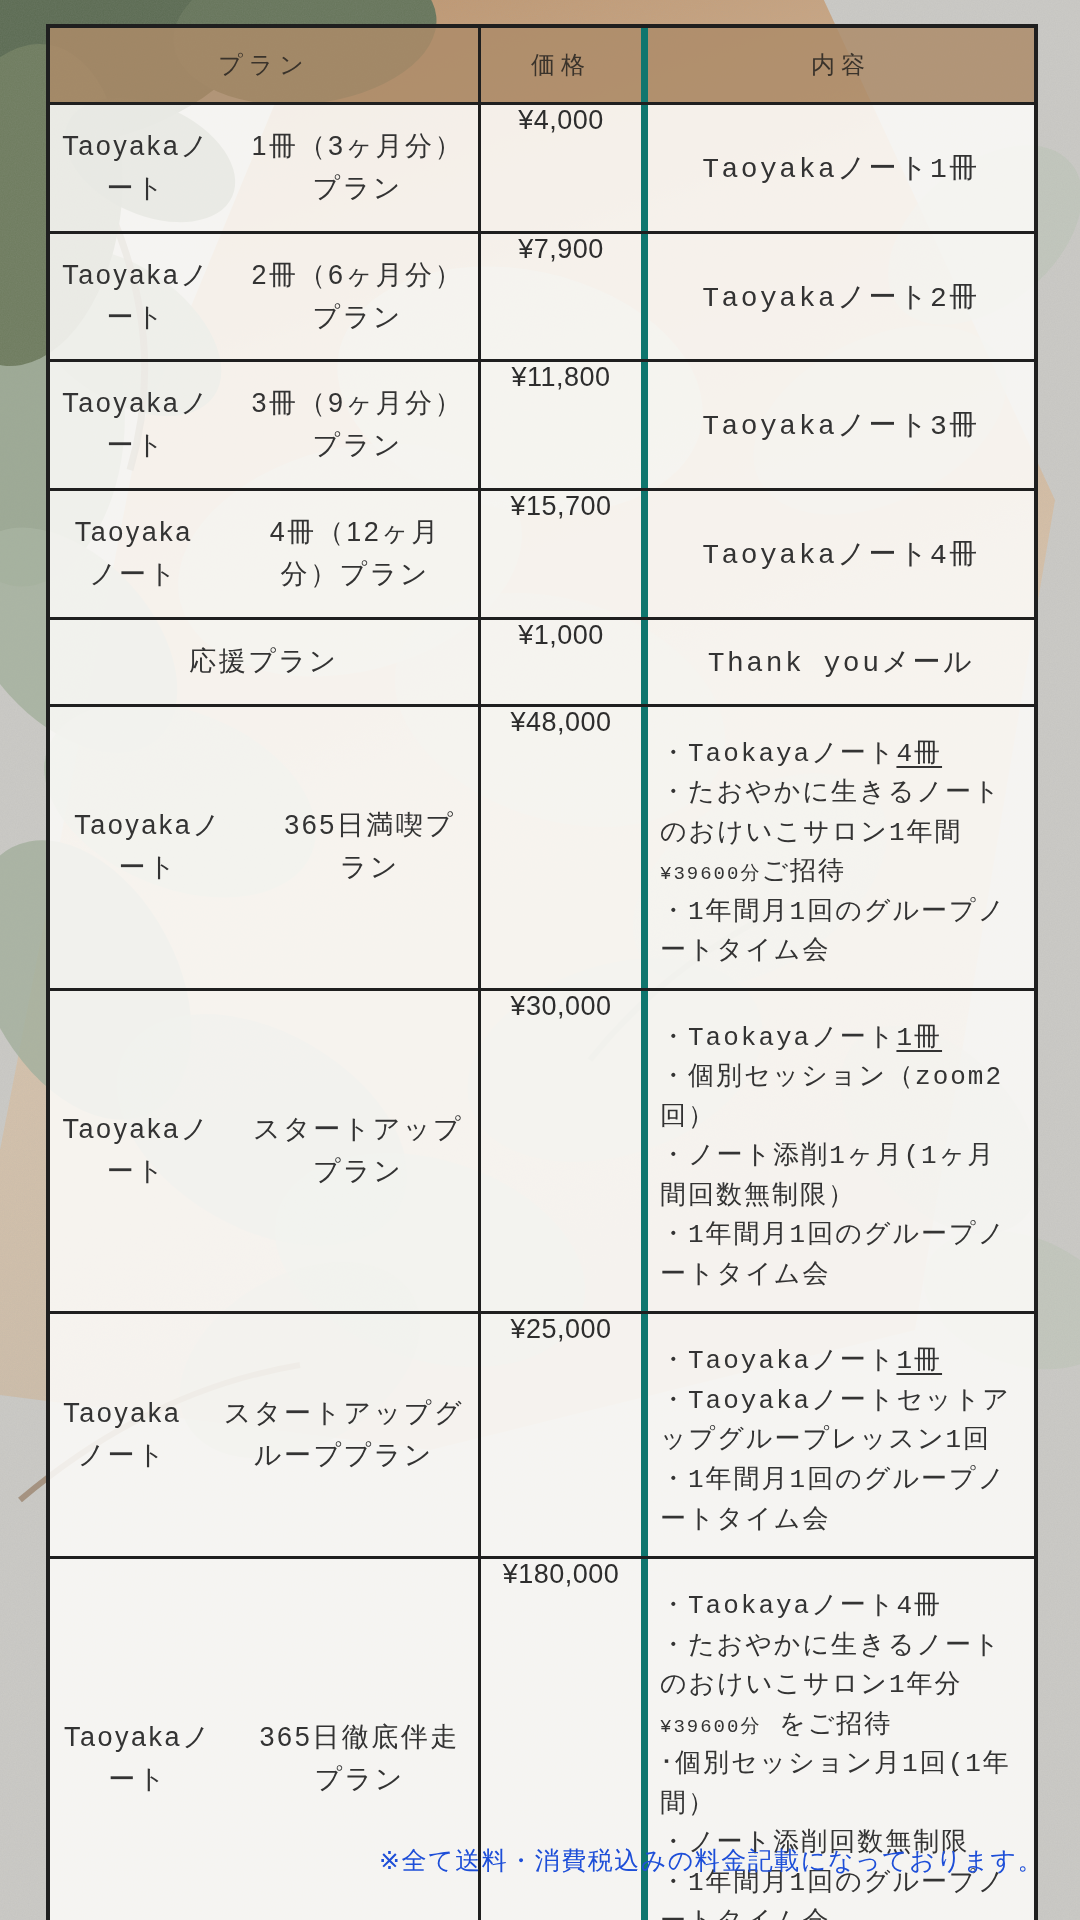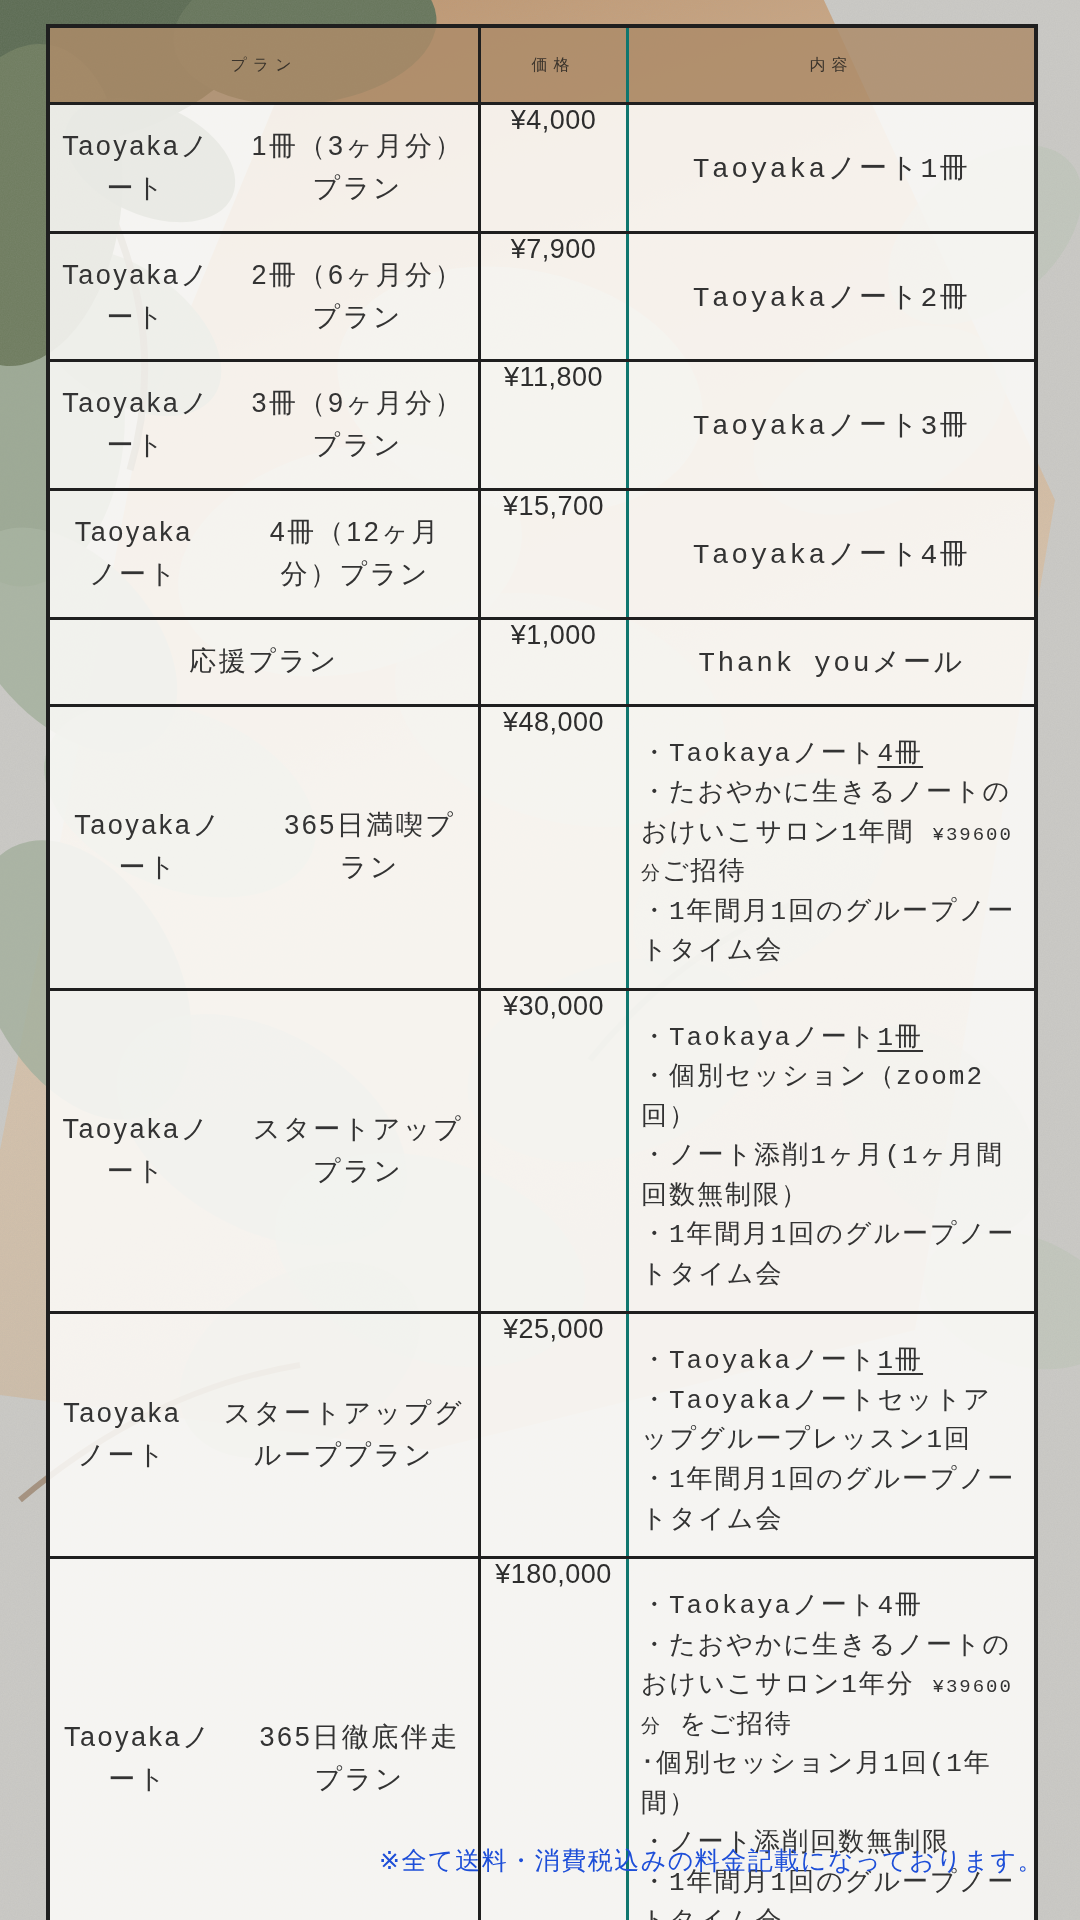--- a/index.html
+++ b/index.html
@@ -18,26 +18,26 @@
   }
   .hd,.tr{display:flex;box-sizing:border-box}
   .tr{border-top:3px solid #1f1f1f}
   .td{box-sizing:border-box}
 
   
   .hd{height:74px}
   .hd .td{
     display:flex;align-items:center;justify-content:center;
     background:rgba(173,139,105,0.84);
-    font-size:16px;letter-spacing:6px;color:#3a332b;
+    font-size:24px;letter-spacing:6px;color:#3a332b;
   }
 
   
   .col-plan{width:428px}
-  .col-price{width:151px;border-left:3px solid #1f1f1f;border-right:3px solid #0f766e}
+  .col-price{width:170px;border-left:3px solid #1f1f1f;border-right:7px solid #0f766e}
   .col-content{flex:1}
 
   
   .plan{
     display:flex;flex-direction:row;justify-content:center;align-items:center;
     text-align:center;background:rgba(251,250,248,0.87);
     font-size:27px;line-height:1.55;letter-spacing:2.5px;color:#333;
     padding:21px 12px;
     gap:39px;
   }

